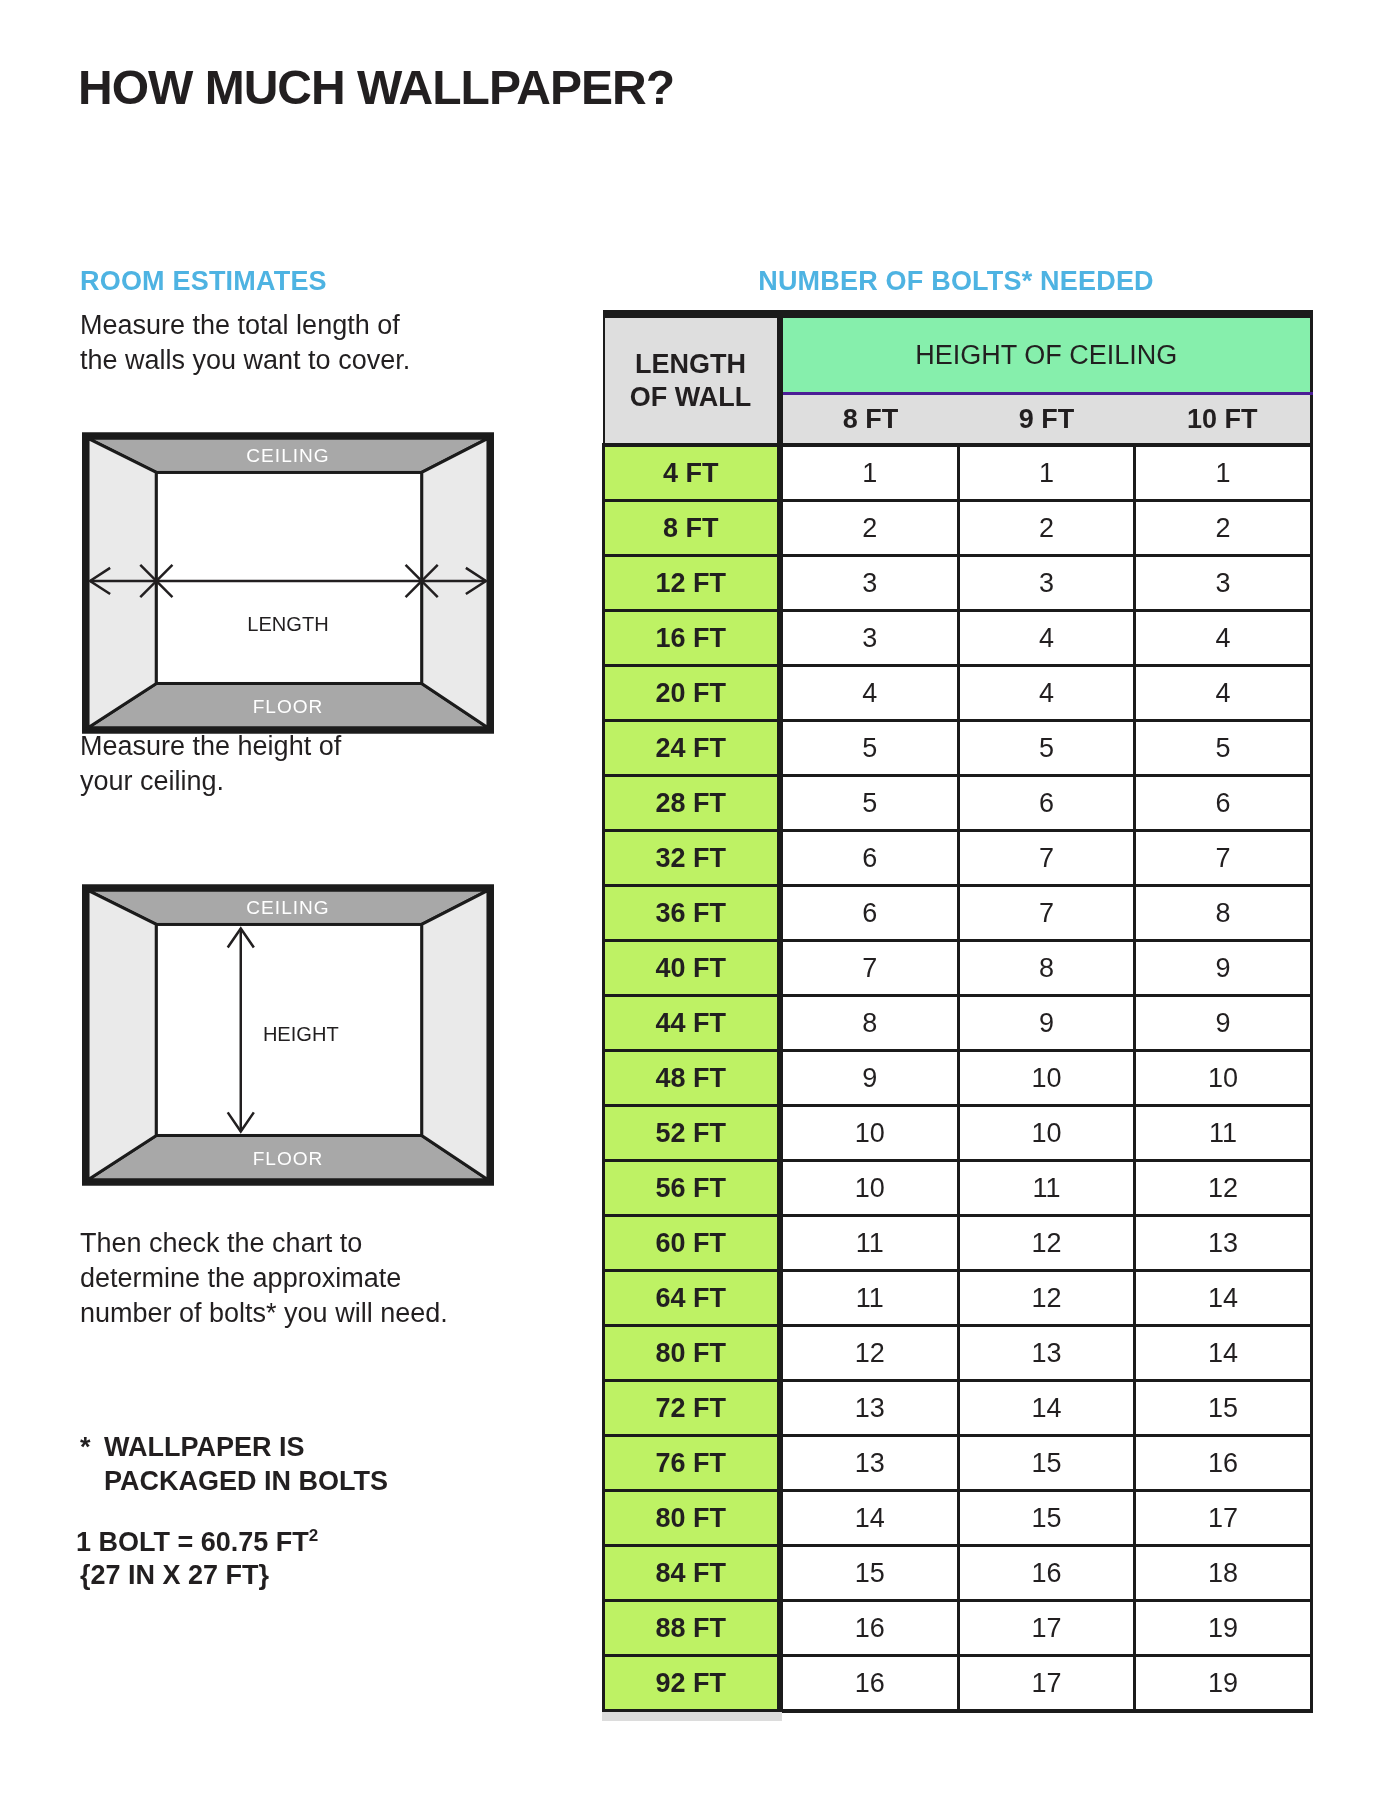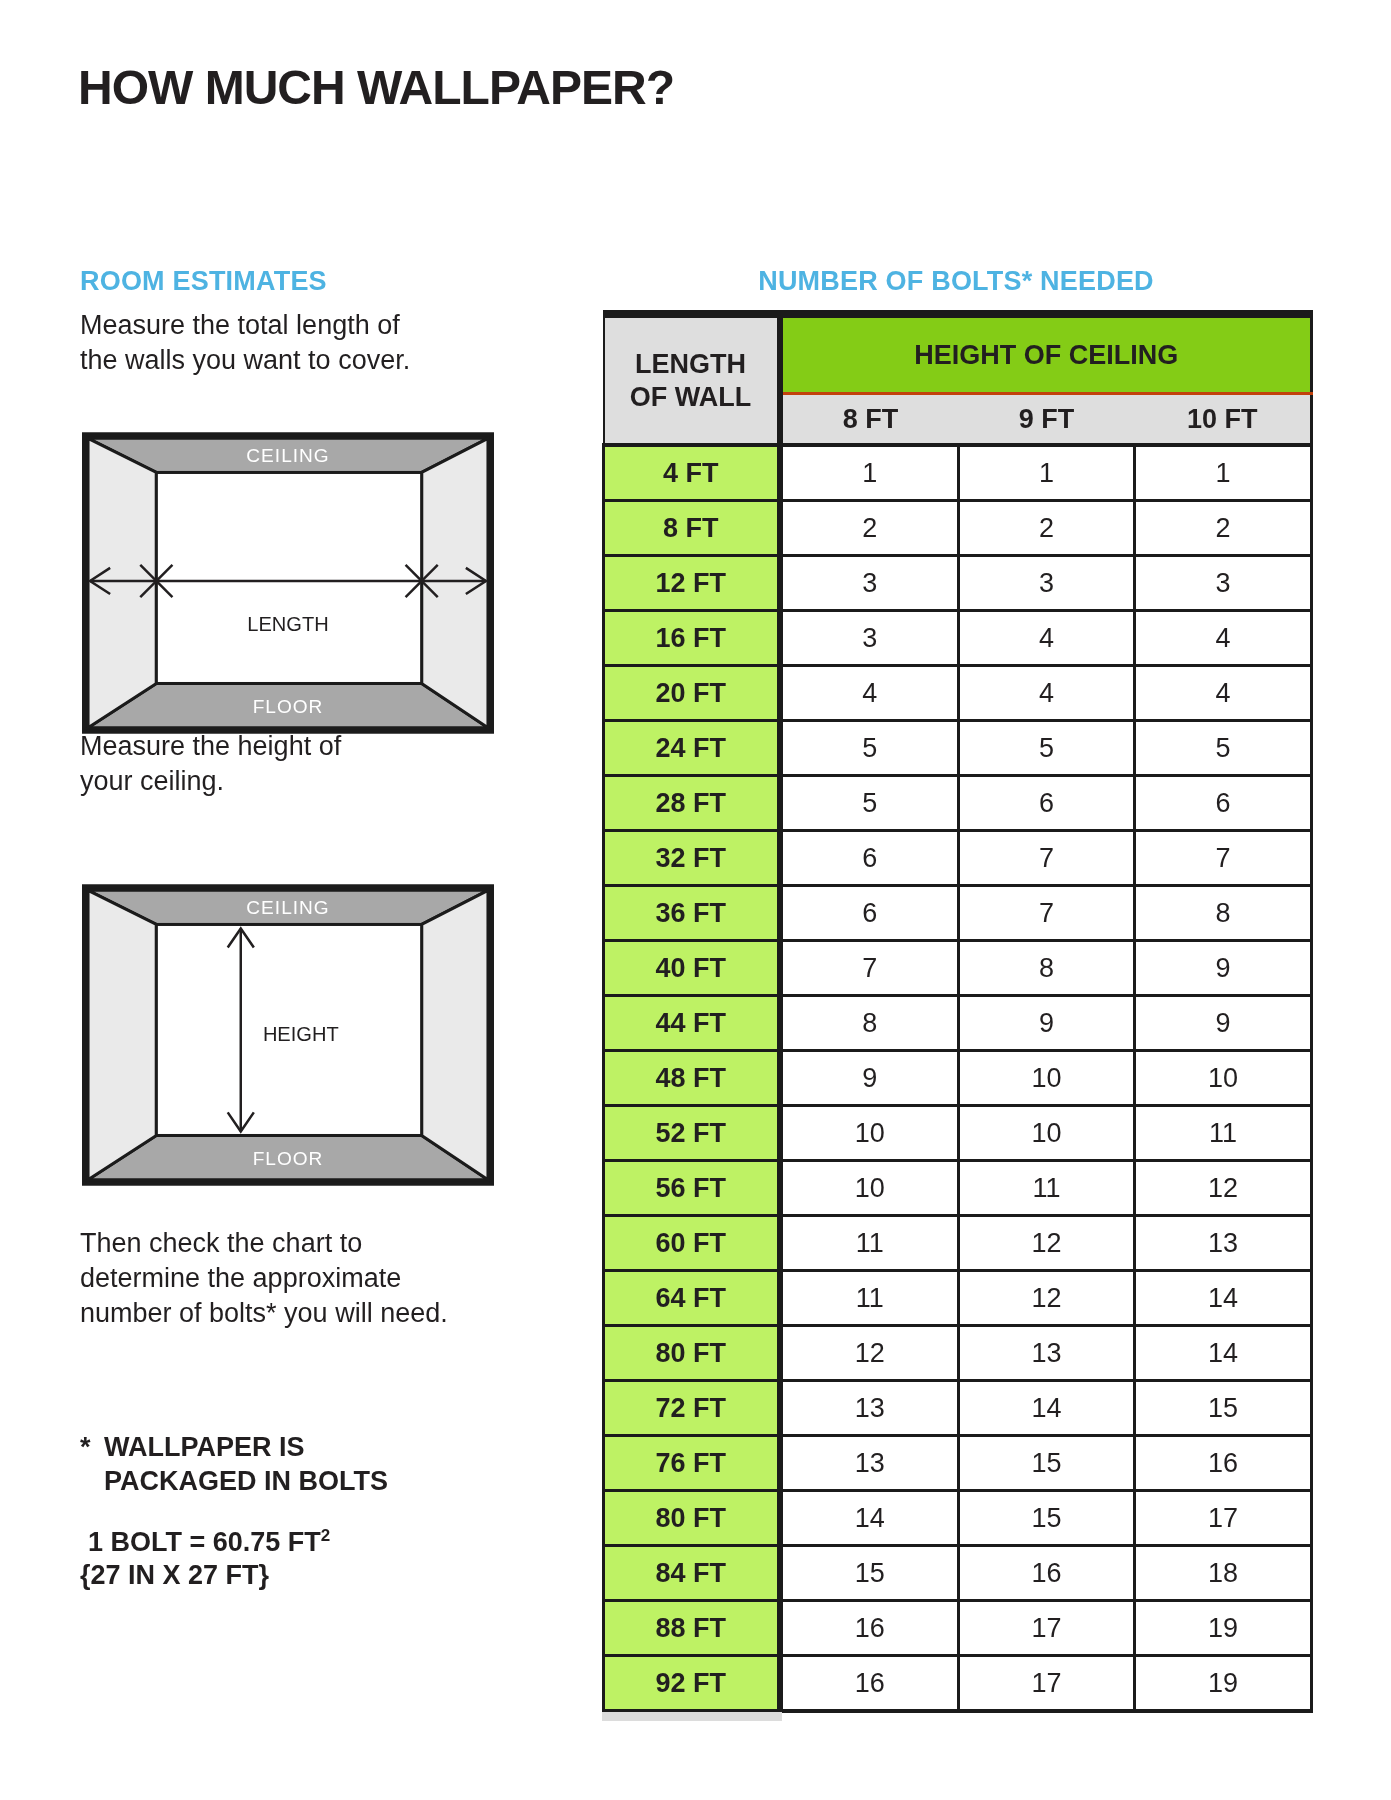--- a/index.html
+++ b/index.html
@@ -21,40 +21,40 @@
   }
   #room-estimates{left:80px;top:266px;}
   #para1{left:80px;top:308px;}
   #diagram1{left:82px;top:432px;}
   #para2{left:80px;top:729px;}
   #diagram2{left:82px;top:884px;}
   #para3{left:80px;top:1226px;}
   #footnote{left:80px;top:1430px;font-size:27px;font-weight:bold;line-height:34px;display:flex;}
   #footnote .star{width:24px;flex:0 0 auto;}
   #footnote .fn-lines{white-space:pre-line;}
-  #bolt-eq{left:88px;top:1526px;font-size:27px;font-weight:bold;}
+  #bolt-eq{left:76px;top:1526px;font-size:27px;font-weight:bold;}
   #bolt-eq sup{font-size:17px;}
   #bolt-dim{left:80px;top:1560px;font-size:27px;font-weight:bold;}
   #bolts-heading-wrap{left:602px;top:266px;width:708px;text-align:center;}
   #table-wrap{left:602px;top:310px;width:708px;}
   table.bolts{
     border-collapse:collapse;table-layout:fixed;width:708px;
     border-top:8px solid #1b1b1b;border-left:2px solid #1b1b1b;
     border-right:3px solid #1b1b1b;border-bottom:4px solid #1b1b1b;
   }
   table.bolts th,table.bolts td{
     text-align:center;vertical-align:middle;font-size:27px;padding:0;
   }
   th.corner-cell{
     background:#dedede;font-weight:bold;white-space:pre-line;line-height:33px;
     border-right:6px solid #1b1b1b;border-bottom:4px solid #1b1b1b;width:176px;
   }
   th.head-main{
-    background:#84cc16;font-weight:bold;height:74px;
-    border-bottom:3px solid #c2410c;
+    background:#86efac;font-weight:normal;height:74px;
+    border-bottom:3px solid #4c1d95;
   }
   th.head-sub{
     background:#dedede;font-weight:bold;height:48px;
     border-bottom:4px solid #1b1b1b;
   }
   tbody th.rowlabel{
     background:#bef264;font-weight:bold;
     border:3px solid #1b1b1b;border-right:6px solid #1b1b1b;height:52px;
   }
   tbody td{

